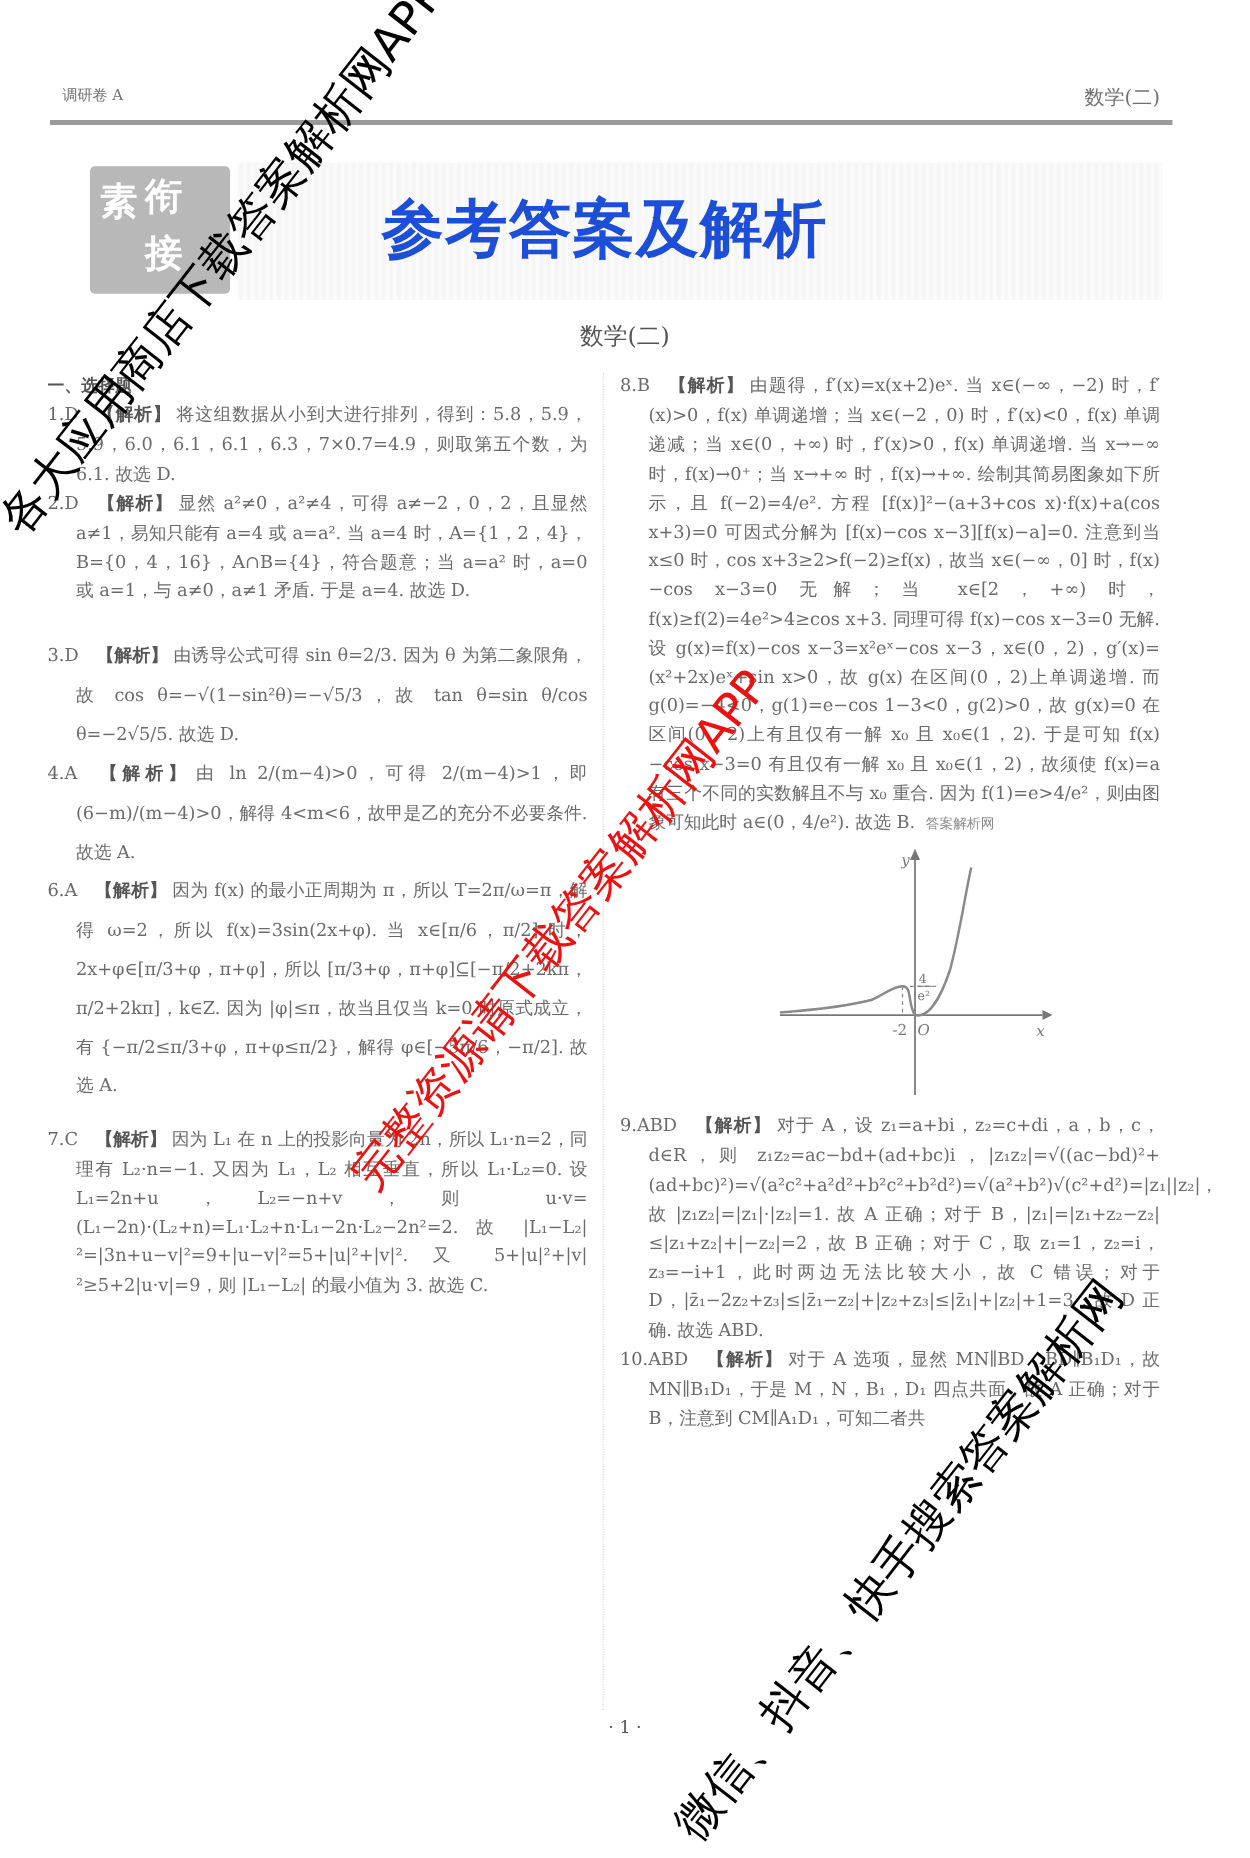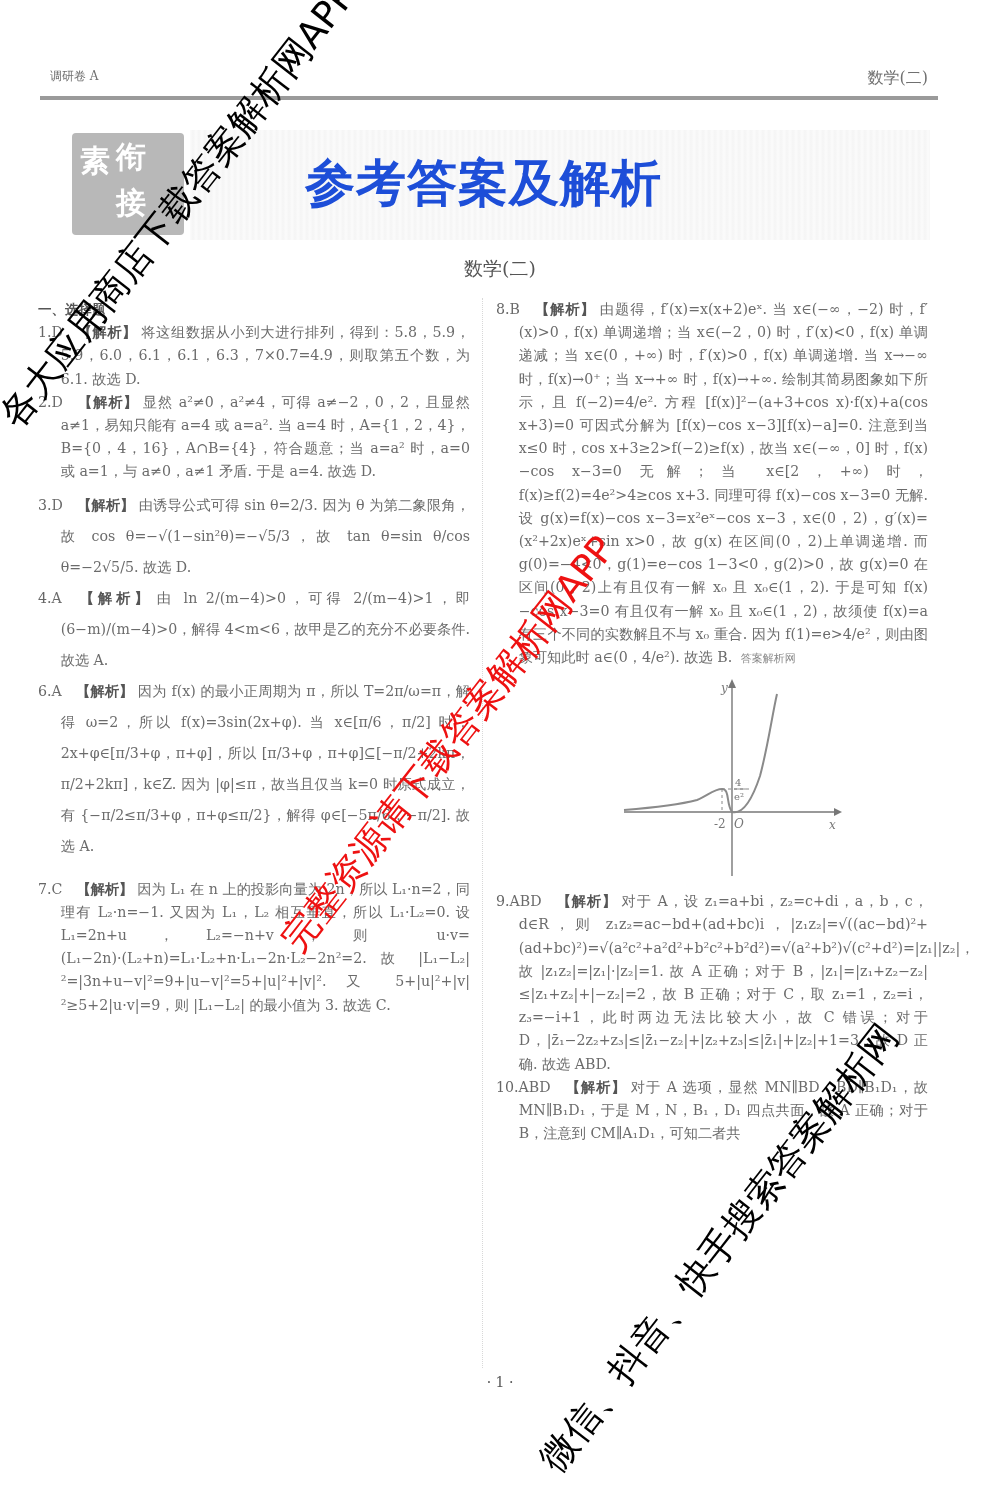--- a/index.html
+++ b/index.html
@@ -19,21 +19,21 @@
       font-family: "DejaVu Sans", sans-serif; letter-spacing: 1px; }
     .subject-title { position: absolute; left: 0; right: 0; top: 256px; text-align: center; font-size: 19px; color: #555; }
     .col { position: absolute; top: 298px; font-size: 14.2px; line-height: 23.2px; color: #6b6b6b; }
     .col.left { left: 38px; width: 432px; }
     .col.right { left: 496px; width: 432px; }
     .col-divider { position: absolute; left: 482px; top: 298px; height: 1070px; border-left: 1px dotted #d8d8d8; }
     .sec { font-weight: bold; color: #555; font-family: "DejaVu Sans", sans-serif; font-size: 13.5px; }
     .sec small { font-weight: normal; font-size: 11px; color: #888; margin-left: 6px; }
     .item { margin: 0; text-indent: -1.6em; padding-left: 1.6em; text-align: justify; }
     .item .num { color: #666; }
-    .item .tag { font-weight: bold; color: #555; font-family: Liberation Serif, serif; margin: 0 4px 0 14px; }
+    .item .tag { font-weight: bold; color: #555; font-family: Liberation Mono, monospace; margin: 0 4px 0 14px; }
     .item.tall { line-height: 31px; }
     .graph-wrap { position: relative; height: 210px; margin: 6px 0 4px 0; }
     .graph-wrap svg { position: absolute; left: 126px; top: 0; }
     .page-num { position: absolute; left: 0; right: 0; top: 1374px; text-align: center; font-size: 14px; color: #555; }
     .wm { position: absolute; color: #000; font-family: "DejaVu Sans", sans-serif; font-size: 37px; white-space: nowrap;
       transform-origin: left bottom; pointer-events: none; }
     .wm.red { color: #ee1111; }
   </style>
 </head>
 <body>
@@ -58,21 +58,21 @@
 
 <div class="col left">
   <div class="sec">一、选择题</div>
 
   <p class="item">
     <span class="num">1.</span><span>D</span><span class="tag">【解析】</span><span>将这组数据从小到大进行排列，得到：5.8，5.9，5.9，6.0，6.1，6.1，6.3，7×0.7=4.9，则取第五个数，为6.1. 故选 D.</span>
   </p>
   <p class="item">
     <span class="num">2.</span><span>D</span><span class="tag">【解析】</span><span>显然 a²≠0，a²≠4，可得 a≠−2，0，2，且显然 a≠1，易知只能有 a=4 或 a=a². 当 a=4 时，A={1，2，4}，B={0，4，16}，A∩B={4}，符合题意；当 a=a² 时，a=0 或 a=1，与 a≠0，a≠1 矛盾. 于是 a=4. 故选 D.</span>
   </p>
-  <p class="item tall" style="margin-top:6px;">
+  <p class="item tall" style="margin-top:24px;">
     <span class="num">3.</span><span>D</span><span class="tag">【解析】</span><span>由诱导公式可得 sin θ=2/3. 因为 θ 为第二象限角，故 cos θ=−√(1−sin²θ)=−√5/3，故 tan θ=sin θ/cos θ=−2√5/5. 故选 D.</span>
   </p>
   <p class="item tall">
     <span class="num">4.</span><span>A</span><span class="tag">【解析】</span><span>由 ln 2/(m−4)&gt;0，可得 2/(m−4)&gt;1，即 (6−m)/(m−4)&gt;0，解得 4&lt;m&lt;6，故甲是乙的充分不必要条件. 故选 A.</span>
   </p>
   <p class="item tall">
     <span class="num">6.</span><span>A</span><span class="tag">【解析】</span><span>因为 f(x) 的最小正周期为 π，所以 T=2π/ω=π，解得 ω=2，所以 f(x)=3sin(2x+φ). 当 x∈[π/6，π/2] 时，2x+φ∈[π/3+φ，π+φ]，所以 [π/3+φ，π+φ]⊆[−π/2+2kπ，π/2+2kπ]，k∈Z. 因为 |φ|≤π，故当且仅当 k=0 时原式成立，有 {−π/2≤π/3+φ，π+φ≤π/2}，解得 φ∈[−5π/6，−π/2]. 故选 A.</span>
   </p>
   <p class="item" style="margin-top:16px;">
     <span class="num">7.</span><span>C</span><span class="tag">【解析】</span><span>因为 L₁ 在 n 上的投影向量为 2n，所以 L₁·n=2，同理有 L₂·n=−1. 又因为 L₁，L₂ 相互垂直，所以 L₁·L₂=0. 设 L₁=2n+u，L₂=−n+v，则 u·v=(L₁−2n)·(L₂+n)=L₁·L₂+n·L₁−2n·L₂−2n²=2. 故 |L₁−L₂|²=|3n+u−v|²=9+|u−v|²=5+|u|²+|v|². 又 5+|u|²+|v|²≥5+2|u·v|=9，则 |L₁−L₂| 的最小值为 3. 故选 C.</span>

